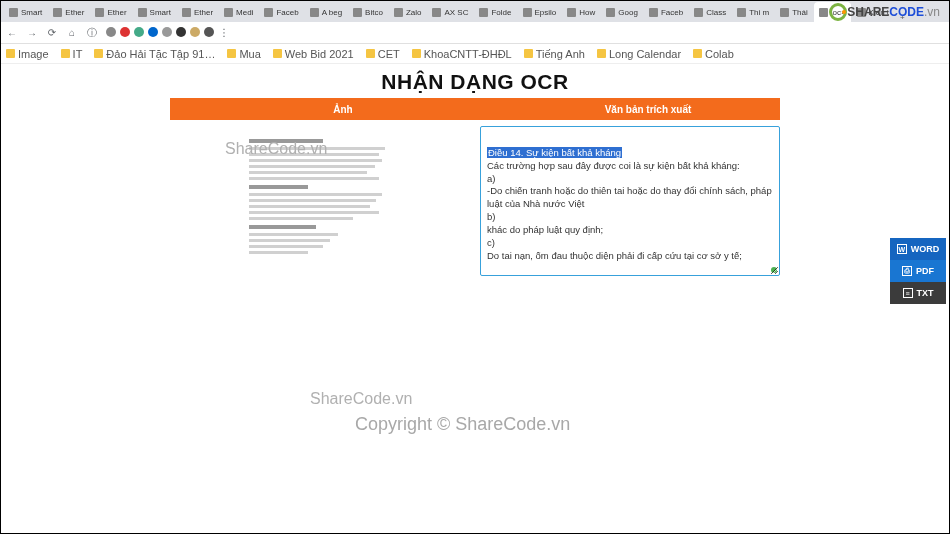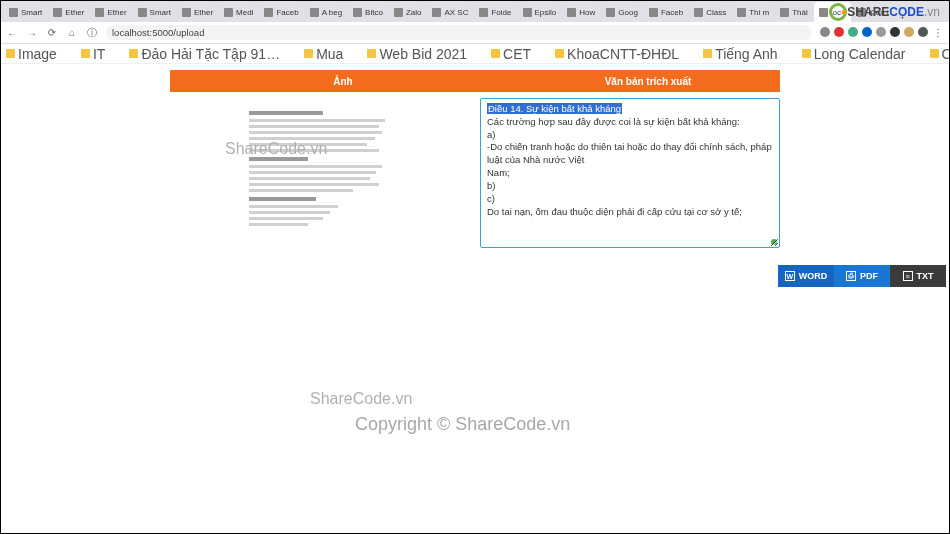--- a/index.html
+++ b/index.html
@@ -10,45 +10,45 @@
   .tab.active { background: #fff; }
   .tab .favicon { width: 9px; height: 9px; margin-right: 3px; background: #888; border-radius: 1px; flex-shrink: 0; }
   .tab-add { padding: 0 5px; color: #555; }
 
   .nav-bar { height: 22px; display: flex; align-items: center; padding: 0 6px; gap: 8px; font-size: 10px; color: #555; border-bottom: 1px solid #e0e0e0; }
   .nav-icon { width: 12px; height: 12px; display: inline-flex; align-items: center; justify-content: center; color: #5f6368; }
   .url-bar { flex: 1; font-size: 9.5px; color: #444; padding: 2px 6px; background: #f1f3f4; border-radius: 10px; height: 15px; display:flex; align-items:center; }
   .ext-icons { display:flex; gap:4px; }
   .ext-icons .dot { width:10px; height:10px; border-radius:50%; background:#888; }
 
-  .bookmark-bar { height: 20px; display: flex; align-items: center; padding: 0 6px; gap: 24px; font-size: 14px; color: #555; border-bottom: 1px solid #eee; }
+  .bookmark-bar { height: 20px; display: flex; align-items: center; padding: 0 6px; gap: 12px; font-size: 11px; color: #555; border-bottom: 1px solid #eee; }
   .bookmark { display: flex; align-items: center; gap: 3px; white-space: nowrap; }
   .bm-icon { width: 9px; height: 9px; background: #f5c542; border-radius: 1px; }
 
   .page { padding: 6px 0 0 0; }
   .page-title { text-align: center; font-size: 21px; font-weight: 700; letter-spacing: 0.5px; color: #111; margin-bottom: 4px; font-family: "Helvetica Neue", Arial, sans-serif; }
   .orange-head { background: #f36b1c; color: #fff; display: flex; height: 22px; margin: 0 170px; font-size: 10px; font-weight: 600; }
   .orange-head div { flex: 1; display: flex; align-items: center; justify-content: center; padding-left: 41px; }
 
   .content-row { display: flex; margin: 6px 170px 0 170px; gap: 10px; }
   .left-pane { flex: 1; position: relative; display:flex; justify-content:center; }
   .doc-thumb { width: 170px; height: 150px; background: #fff; position: relative; margin-top: 0; }
   .doc-thumb .lines { position:absolute; inset:8px 8px 8px 14px; }
   .doc-line { height: 3px; background: #d0d0d0; margin-bottom: 3px; }
   .doc-heading { height:4px; background:#999; width:50%; margin: 5px 0 4px 0; }
 
   .right-pane { flex: 1; }
-  .text-out { width: 100%; height: 150px; border: 1px solid #38a1db; border-radius: 2px; padding: 4px 6px; font-size: 9.5px; color: #333; overflow-y: auto; position: relative; resize: both; }
+  .text-out { width: 100%; height: 150px; border: 1px solid #38a1db; border-radius: 2px; padding: 20px 6px; font-size: 9.5px; color: #333; overflow-y: auto; position: relative; resize: both; }
   .text-out::-webkit-scrollbar { width: 6px; }
   .text-out::-webkit-scrollbar-thumb { background: #ccc; }
   .highlight { background: #2f6fd1; color: #fff; padding: 0 1px; }
   .text-line { line-height: 1.35; }
   .resize-dot { position:absolute; bottom:2px; right:2px; width:6px; height:6px; background:#4caf50; border-radius:50%; }
 
-  .export-stack { position: absolute; right: 4px; top: 238px; display: flex; flex-direction: row; margin-top: 27px; }
+  .export-stack { position: absolute; right: 4px; top: 238px; display: flex; flex-direction: column; }
   .export-btn { width: 56px; height: 22px; color: #fff; font-size: 9px; font-weight: 600; display:flex; align-items:center; justify-content:center; gap:4px; }
   .export-btn.word { background: #1565c0; }
   .export-btn.pdf  { background: #1976d2; }
   .export-btn.txt  { background: #3b3b3b; }
   .export-btn .ei { width:10px; height:10px; border:1px solid #fff; font-size:7px; display:flex; align-items:center; justify-content:center; }
 
   .watermark-logo { position:absolute; top:3px; right:10px; font-size:12px; font-weight:700; display:flex; align-items:center; gap:0; }
   .watermark-logo .ring{ width:18px; height:18px; border:3px solid #7cb342; border-radius:50%; position:relative; }
   .watermark-logo .ring::after{ content:""; position:absolute; right:-2px; top:4px; width:4px; height:4px; background:#ff9800; border-radius:50%; }
   .watermark-logo .share{ color:#444; }
@@ -152,21 +152,20 @@
     </div>
     <span class="tab-add">+</span>
   </div>
 
 <div class="nav-bar">
   <span class="nav-icon">←</span>
   <span class="nav-icon">→</span>
   <span class="nav-icon">⟳</span>
   <span class="nav-icon">⌂</span>
   <span class="nav-icon">ⓘ</span>
-  <div class="url-bar">localhost:5000/upload</div>
   <div class="ext-icons">
     <span class="dot"></span>
     <span class="dot" style="background:#d33"></span>
     <span class="dot" style="background:#4a8"></span>
     <span class="dot" style="background:#06c"></span>
     <span class="dot" style="background:#999"></span>
     <span class="dot" style="background:#333"></span>
     <span class="dot" style="background:#ca6"></span>
     <span class="dot" style="background:#555"></span>
     <span class="nav-icon">⋮</span>
@@ -210,20 +209,21 @@
       <span class="bm-icon"></span>
       <span>Long Calendar</span>
     </div>
     <div class="bookmark">
       <span class="bm-icon"></span>
       <span>Colab</span>
     </div>
   </div>
 
 <div class="page">
+  <div class="page-title">NHẬN DẠNG OCR</div>
   <div class="orange-head">
     <div>Ảnh</div>
     <div>Văn bản trích xuất</div>
   </div>
   <div class="content-row">
     <div class="left-pane">
       <div class="doc-thumb">
         <div class="lines">
           <div class="doc-heading"></div>
           <div class="doc-line" style="width:92%"></div>
@@ -245,22 +245,22 @@
             <div class="doc-line" style="width:40%"></div>
         </div>
       </div>
     </div>
     <div class="right-pane">
       <div class="text-out" id="text-out">
         <div class="text-line"><span class="highlight">Điều 14. Sự kiện bất khả kháng</span></div>
       <div class="text-line">Các trường hợp sau đây được coi là sự kiện bất khả kháng:</div>
           <div class="text-line">a) </div>
           <div class="text-line">-Do chiến tranh hoặc do thiên tai hoặc do thay đổi chính sách, pháp luật của Nhà nước Việt</div>
-          <div class="text-line">Nam;</div>
           <div class="text-line">b)</div>
+          <div class="text-line">khác do pháp luật quy định;</div>
           <div class="text-line">c)</div>
           <div class="text-line">Do tai nạn, ốm đau thuộc diện phải đi cấp cứu tại cơ sở y tế;</div>
           <div class="resize-dot"></div>
         </div>
     </div>
   </div>
 </div>
 
 <div class="export-stack">
   <div class="export-btn word">

